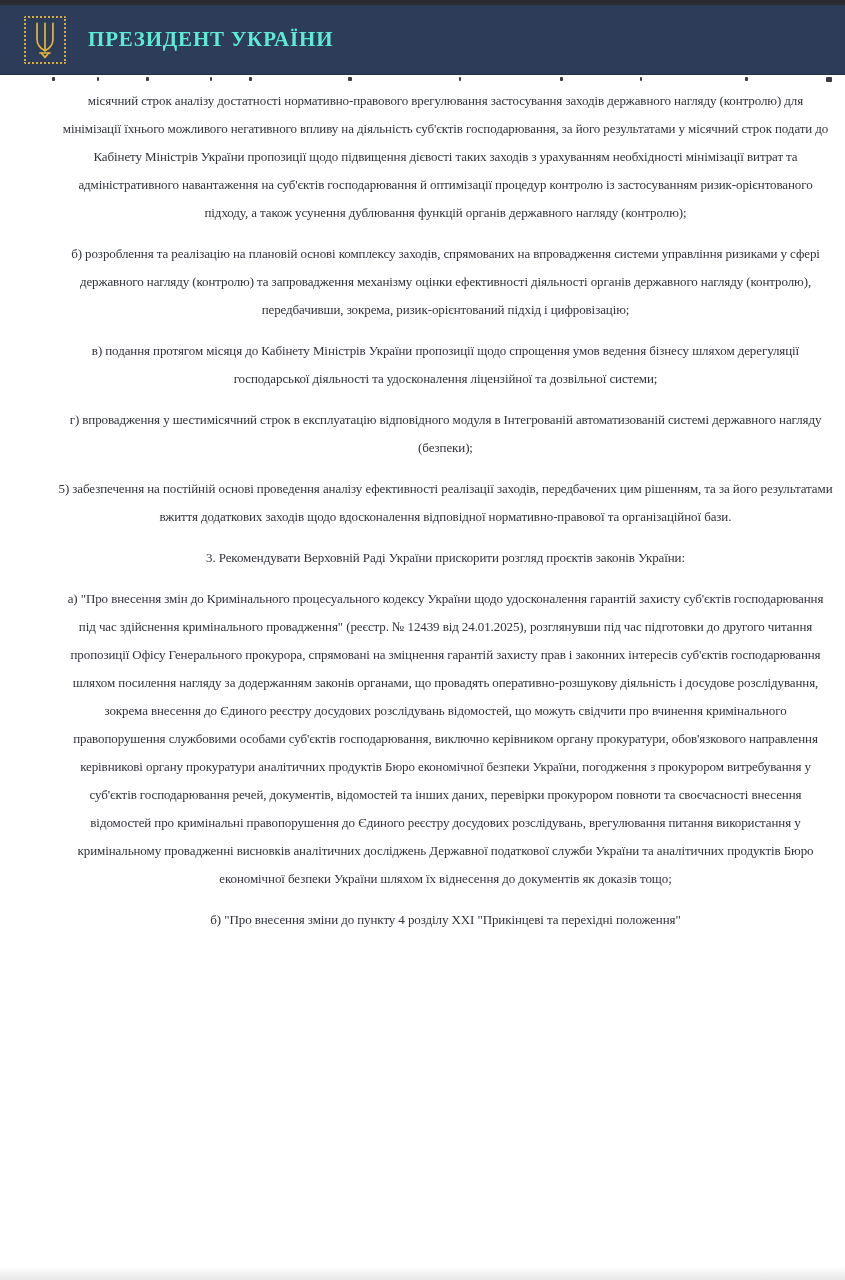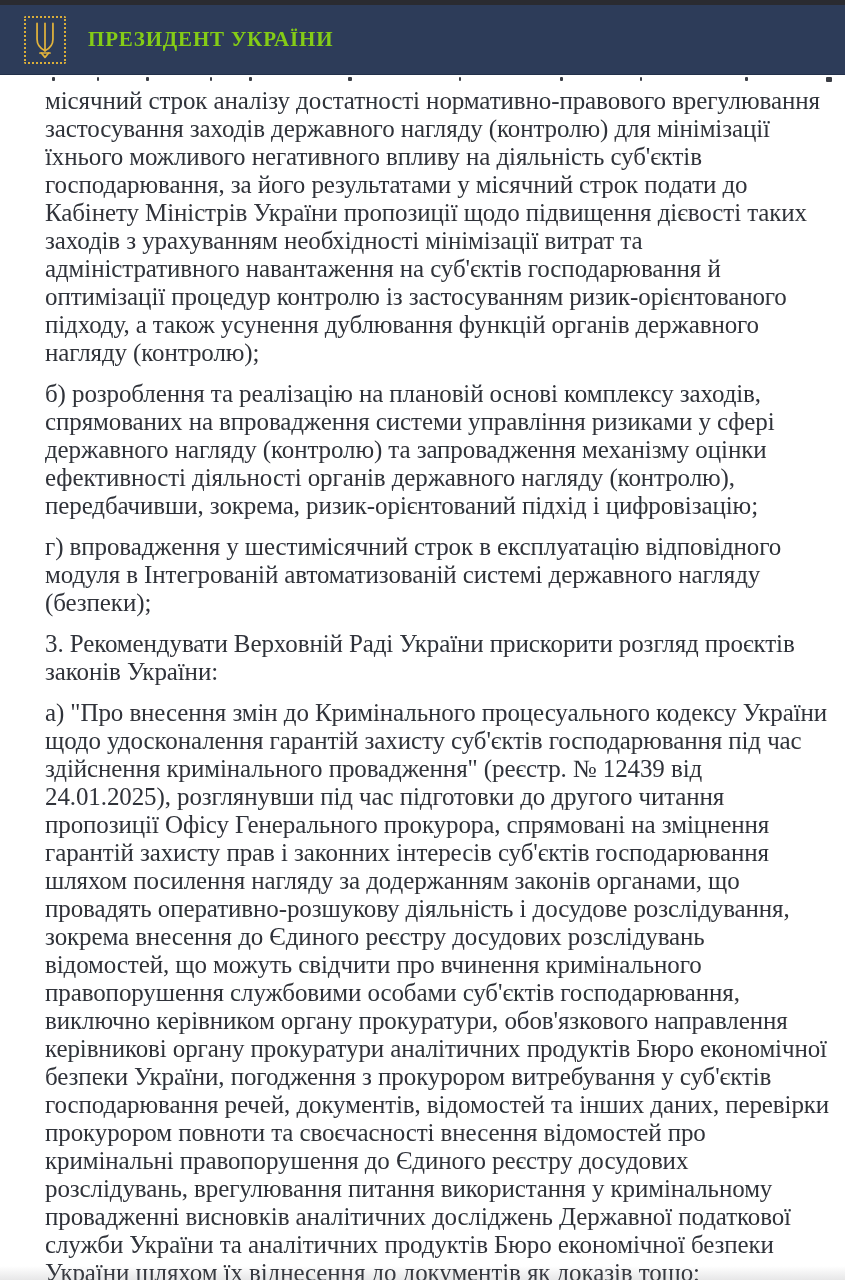--- a/index.html
+++ b/index.html
@@ -39,21 +39,21 @@
     width: 42px;
     height: 48px;
     border: 2px dotted #d9ae3a;
     border-radius: 2px;
     display: flex;
     align-items: center;
     justify-content: center;
     box-sizing: border-box;
   }
   .site-title {
-    color: #84cc16;
+    color: #5eead4;
     font-size: 21px;
     font-weight: 600;
     letter-spacing: 0.8px;
     white-space: nowrap;
   }
 
   
   .fragments {
     position: relative;
     height: 10px;
@@ -77,25 +77,25 @@
   .fragments i:nth-child(9){left:640px;width:2px;}
   .fragments i:nth-child(10){left:745px;}
   .fragments i:nth-child(11){left:826px;width:6px;height:5px;}
 
   
   .doc {
     padding: 2px 12px 0 42px;
     color: #30333a;
   }
   .doc p {
-    margin: 0 0 13px 3px;
-    font-size: 25px;
+    margin: 0 0 13px 16px;
+    font-size: 13px;
     line-height: 28px;
     letter-spacing: -0.1px;
-    text-align: left;
+    text-align: center;
   }
 
   
   .bottom-fade {
     position: absolute;
     left: 0;
     bottom: 0;
     width: 100%;
     height: 14px;
     background: linear-gradient(to bottom, rgba(0,0,0,0), rgba(120,120,125,0.18));
@@ -131,19 +131,21 @@
     <i></i>
     <i></i>
     <i></i>
     <i></i>
     <i></i>
 </div>
 
 <main class="doc">
   <p>місячний строк аналізу достатності нормативно-правового врегулювання застосування заходів державного нагляду (контролю) для мінімізації їхнього можливого негативного впливу на діяльність суб'єктів господарювання, за його результатами у місячний строк подати до Кабінету Міністрів України пропозиції щодо підвищення дієвості таких заходів з урахуванням необхідності мінімізації витрат та адміністративного навантаження на суб'єктів господарювання й оптимізації процедур контролю із застосуванням ризик-орієнтованого підходу, а також усунення дублювання функцій органів державного нагляду (контролю);</p>
   <p>б) розроблення та реалізацію на плановій основі комплексу заходів, спрямованих на впровадження системи управління ризиками у сфері державного нагляду (контролю) та запровадження механізму оцінки ефективності діяльності органів державного нагляду (контролю), передбачивши, зокрема, ризик-орієнтований підхід і цифровізацію;</p>
+  <p>в) подання протягом місяця до Кабінету Міністрів України пропозиції щодо спрощення умов ведення бізнесу шляхом дерегуляції господарської діяльності та удосконалення ліцензійної та дозвільної системи;</p>
   <p>г) впровадження у шестимісячний строк в експлуатацію відповідного модуля в Інтегрованій автоматизованій системі державного нагляду (безпеки);</p>
+  <p>5) забезпечення на постійній основі проведення аналізу ефективності реалізації заходів, передбачених цим рішенням, та за його результатами вжиття додаткових заходів щодо вдосконалення відповідної нормативно-правової та організаційної бази.</p>
   <p>3. Рекомендувати Верховній Раді України прискорити розгляд проєктів законів України:</p>
   <p>а) "Про внесення змін до Кримінального процесуального кодексу України щодо удосконалення гарантій захисту суб'єктів господарювання під час здійснення кримінального провадження" (реєстр. № 12439 від 24.01.2025), розглянувши під час підготовки до другого читання пропозиції Офісу Генерального прокурора, спрямовані на зміцнення гарантій захисту прав і законних інтересів суб'єктів господарювання шляхом посилення нагляду за додержанням законів органами, що провадять оперативно-розшукову діяльність і досудове розслідування, зокрема внесення до Єдиного реєстру досудових розслідувань відомостей, що можуть свідчити про вчинення кримінального правопорушення службовими особами суб'єктів господарювання, виключно керівником органу прокуратури, обов'язкового направлення керівникові органу прокуратури аналітичних продуктів Бюро економічної безпеки України, погодження з прокурором витребування у суб'єктів господарювання речей, документів, відомостей та інших даних, перевірки прокурором повноти та своєчасності внесення відомостей про кримінальні правопорушення до Єдиного реєстру досудових розслідувань, врегулювання питання використання у кримінальному провадженні висновків аналітичних досліджень Державної податкової служби України та аналітичних продуктів Бюро економічної безпеки України шляхом їх віднесення до документів як доказів тощо;</p>
   <p>б) "Про внесення зміни до пункту 4 розділу XXI "Прикінцеві та перехідні положення"</p>
 </main>
 
 <div class="bottom-fade"></div>
 
 </body></html>

